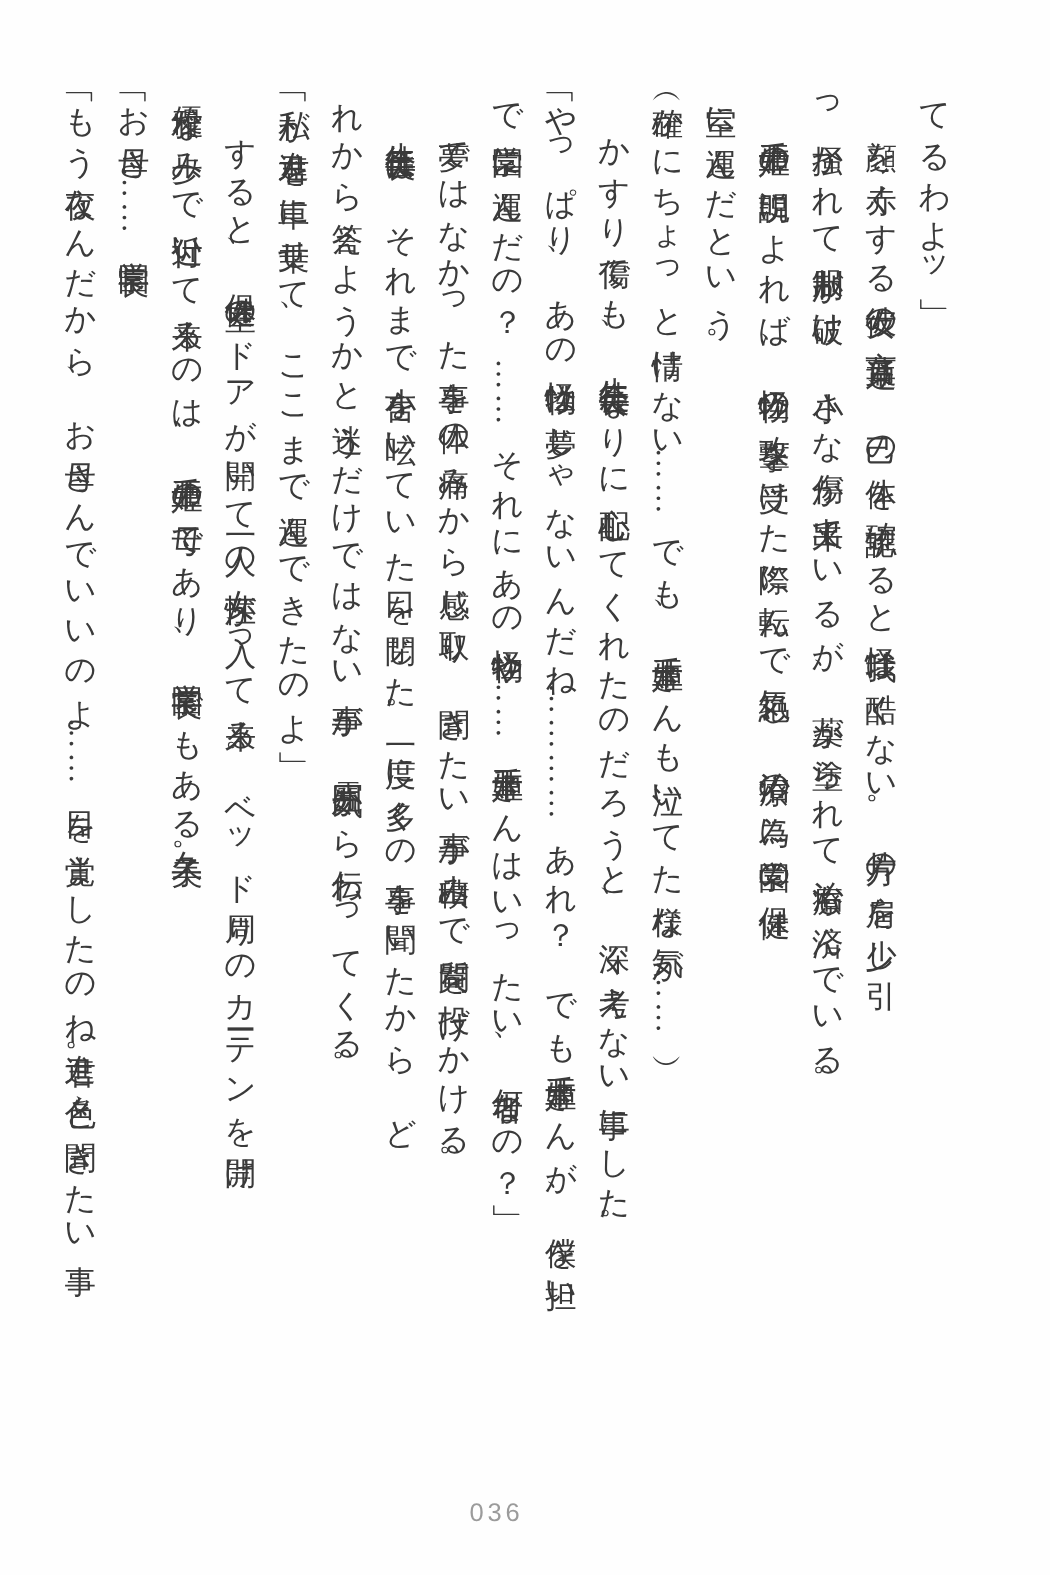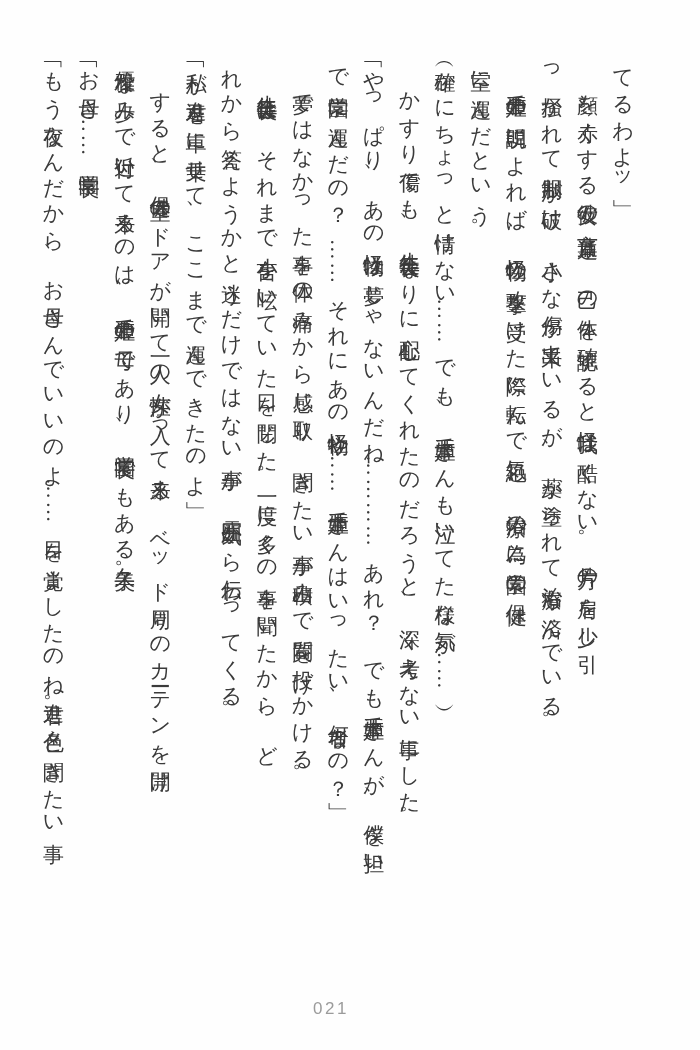--- a/index.html
+++ b/index.html
@@ -66,15 +66,15 @@
     <div class="tcol">　夢ではなかった事を体の痛みから感じ取り、聞きたい事が山積みで質問を投げかける。</div>
     <div class="tcol">　生徒会長は、それまで小言を呟いていた口を閉じた。一度に多くの事を聞いたから、ど</div>
     <div class="tcol">れから答えようかと迷うだけではない事が、雰囲気から伝わってくる。</div>
     <div class="tcol">「私が進君を車に乗せて、ここまで運んできたのよ」</div>
     <div class="tcol">　すると、保健室のドアが開いて一人の女性が入って来る。ベッド周りのカーテンを開け</div>
     <div class="tcol">優雅な歩みで近付いて来るのは、千亜姫の母であり、学園長でもある久美子。</div>
     <div class="tcol">「お母さ……学園長」</div>
     <div class="tcol">「もう夜なんだから、お母さんでいいのよ……目を覚ましたのね進君。色々と聞きたい事</div>
   </div>
 
-  <div class="page-number">021</div>
+  <div class="page-number">036</div>
 
 </div>
 
 </body></html>

